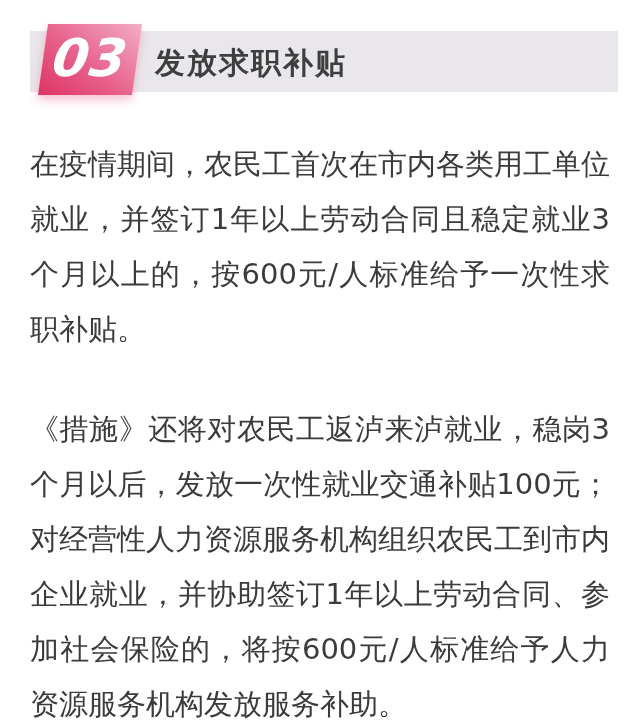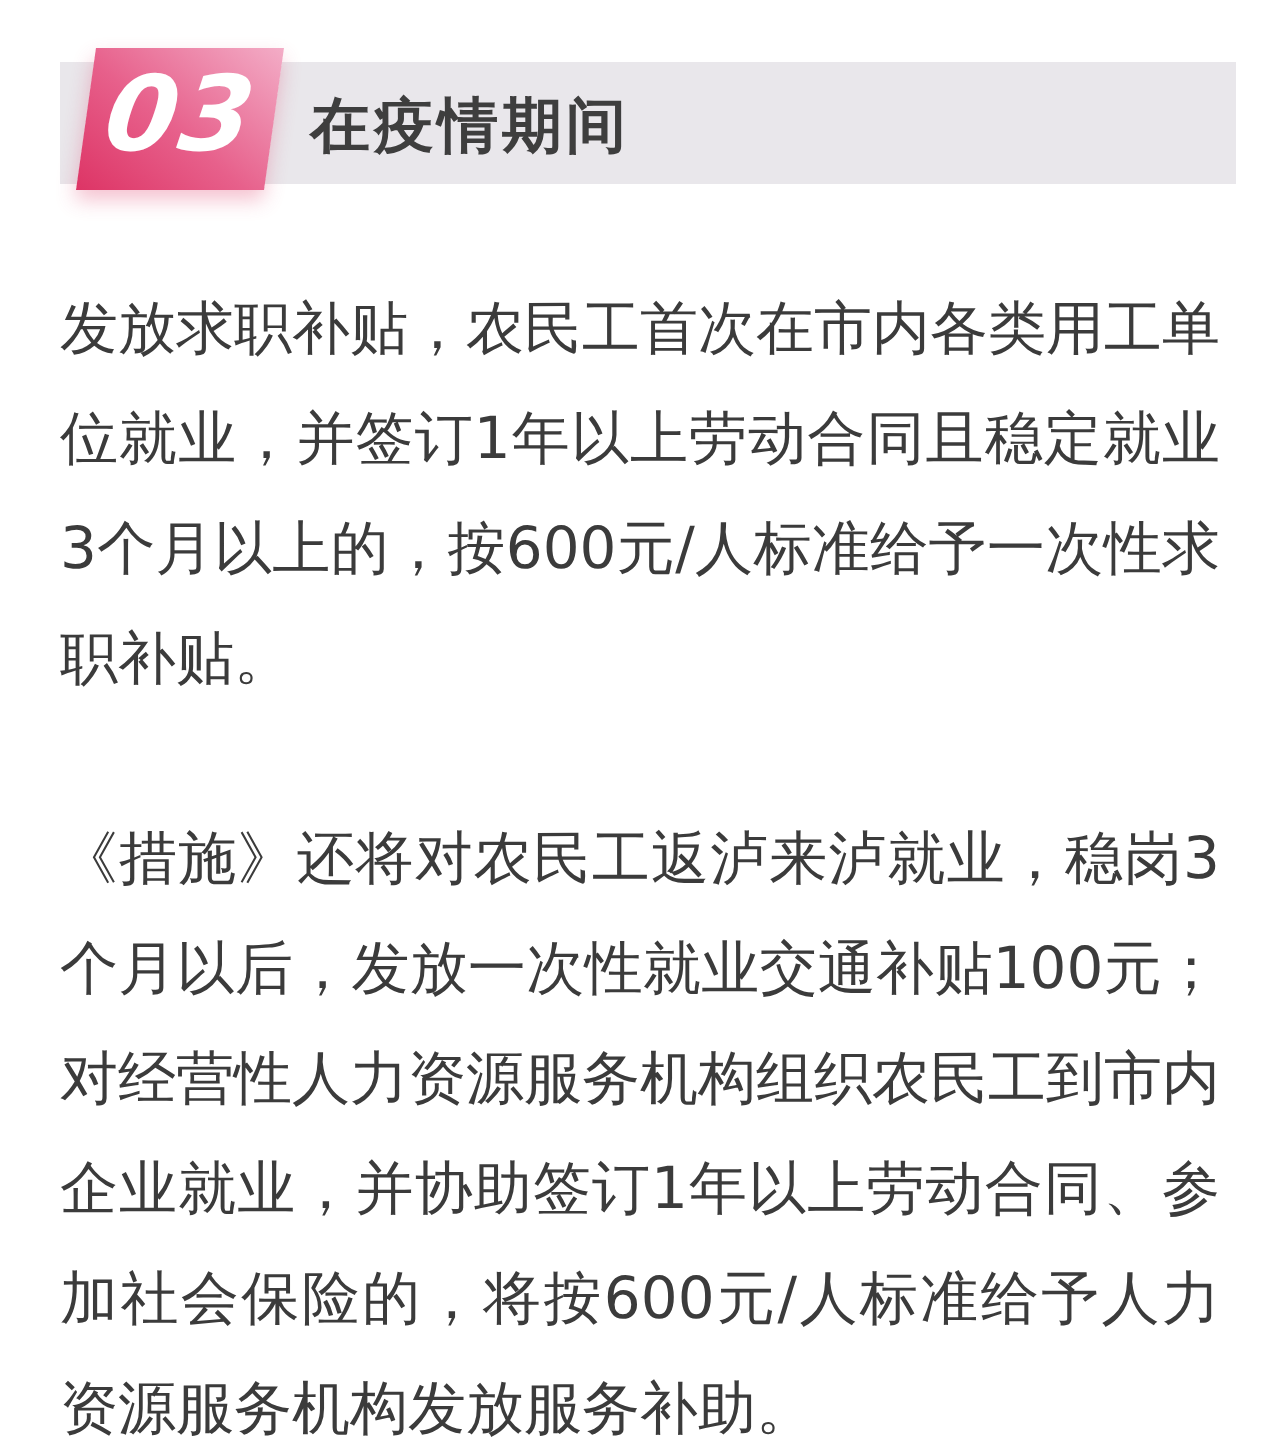--- a/index.html
+++ b/index.html
@@ -75,21 +75,21 @@
 </style>
 </head>
 <body>
 
 <div>
 
   <header class="banner">
     <div class="badge">
       <span class="badge-num">03</span>
     </div>
-    <h1 class="banner-title">在疫情期间</h1>
+    <h1 class="banner-title">发放求职补贴</h1>
   </header>
 
   <main class="article">
-    <p>发放求职补贴，农民工首次在市内各类用工单位就业，并签订1年以上劳动合同且稳定就业3个月以上的，按600元/人标准给予一次性求职补贴。</p>
+    <p>在疫情期间，农民工首次在市内各类用工单位就业，并签订1年以上劳动合同且稳定就业3个月以上的，按600元/人标准给予一次性求职补贴。</p>
     <p>《措施》还将对农民工返泸来泸就业，稳岗3个月以后，发放一次性就业交通补贴100元；对经营性人力资源服务机构组织农民工到市内企业就业，并协助签订1年以上劳动合同、参加社会保险的，将按600元/人标准给予人力资源服务机构发放服务补助。</p>
   </main>
 
 </div>
 
 </body></html>

